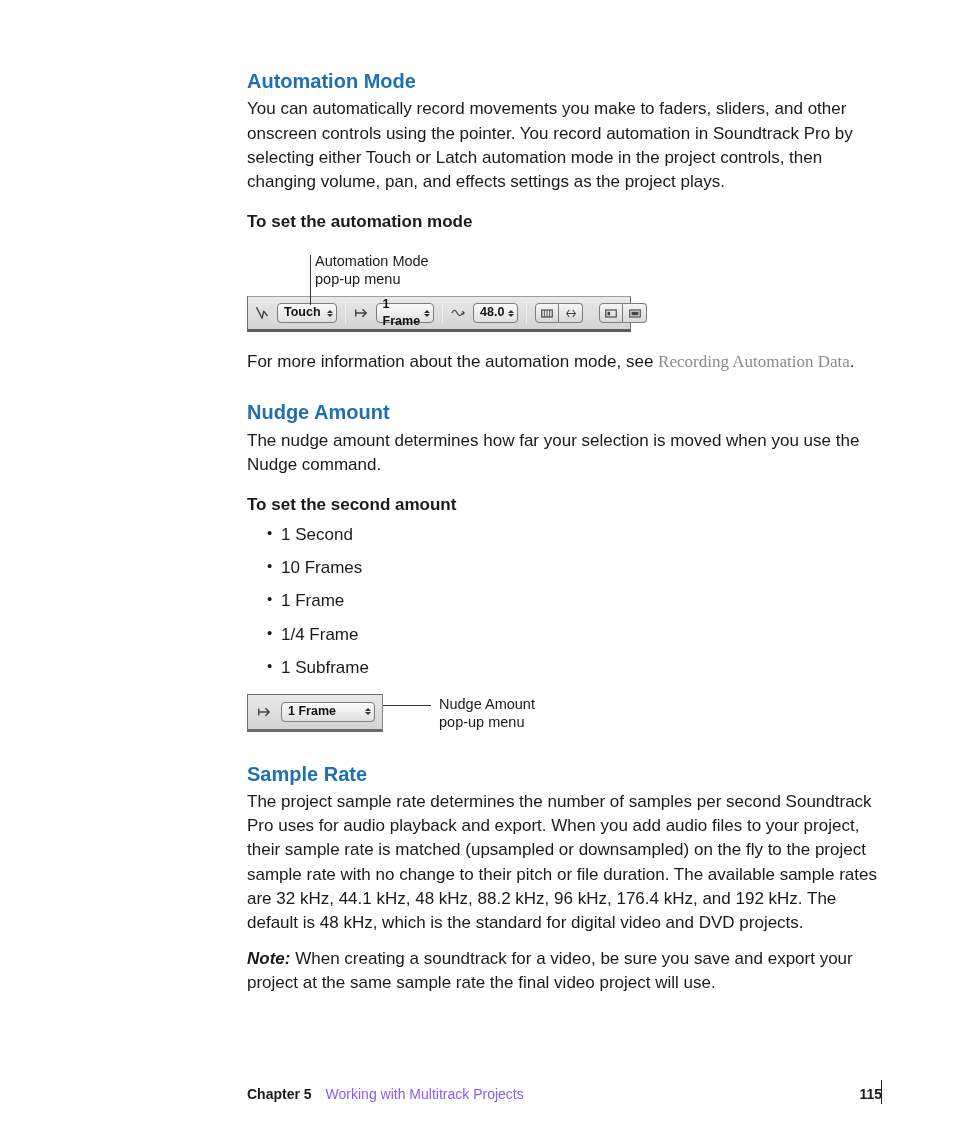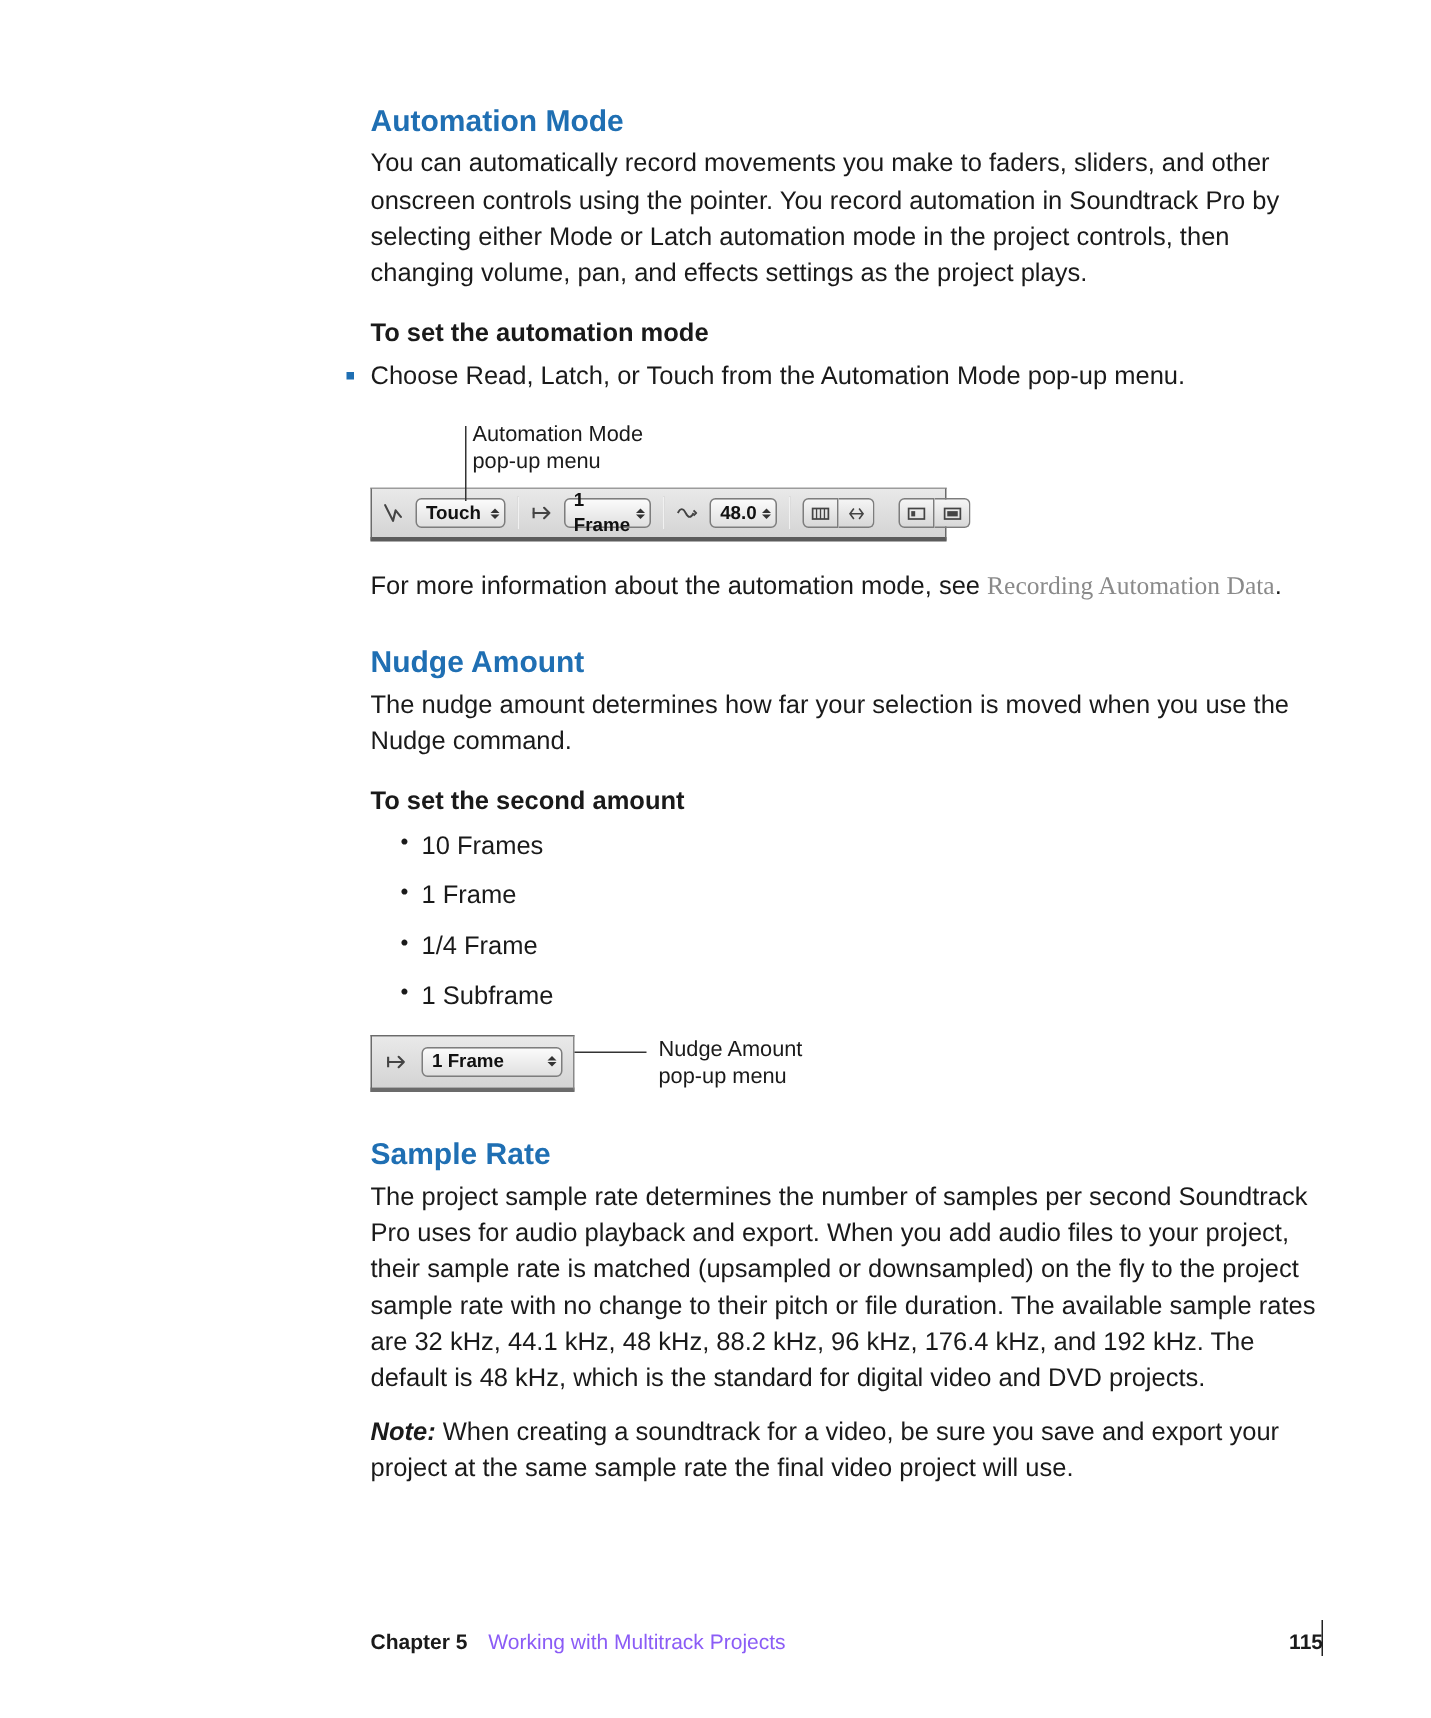--- a/index.html
+++ b/index.html
@@ -143,25 +143,22 @@
   .footer .rule { position: absolute; right: 72px; top: -5px; height: 24px; width: 1px; background: #222; }
   .footer .pagenum { font-weight: 700; margin-left: 14px; }
 </style>
 </head>
 <body>
 
 <div class="page">
 
   <div class="section-block">
     <h2 class="section-heading">Automation Mode</h2>
-    <p class="body-text">You can automatically record movements you make to faders, sliders, and other onscreen controls using the pointer. You record automation in Soundtrack Pro by selecting either Mode or Latch automation mode in the project controls, then changing volume, pan, and effects settings as the project plays.</p>
+    <p class="body-text">You can automatically record movements you make to faders, sliders, and other onscreen controls using the pointer. You record automation in Soundtrack Pro by selecting either Touch or Latch automation mode in the project controls, then changing volume, pan, and effects settings as the project plays.</p>
     <h3 class="task-heading">To set the automation mode</h3>
-    <ul class="square">
-      <li>Choose Read, Latch, or Touch from the Automation Mode pop-up menu.</li>
-    </ul>
 
     <div class="figure1-wrapper">
       <div class="callout1">
         <div class="callout1-line"></div>
         <span>Automation Mode</span><br>
         <span>pop-up menu</span>
       </div>
       <div class="toolbar">
         <span class="icon-slot">
           <svg viewBox="0 0 16 16" width="14" height="14">
@@ -238,20 +235,21 @@
     <p class="body-text">
       <span>For more information about the automation mode, see </span><a class="link-text">Recording Automation Data</a><span>.</span>
     </p>
   </div>
 
   <div class="section-block">
     <h2 class="section-heading">Nudge Amount</h2>
     <p class="body-text">The nudge amount determines how far your selection is moved when you use the Nudge command.</p>
     <h3 class="task-heading">To set the second amount</h3>
     <ul class="dot">
+      <li>1 Second</li>
       <li>10 Frames</li>
       <li>1 Frame</li>
       <li>1/4 Frame</li>
       <li>1 Subframe</li>
     </ul>
 
     <div class="figure2-wrapper">
       <div class="figure2-box">
         <span class="icon-slot">
           <svg viewBox="0 0 16 16" width="14" height="14">

